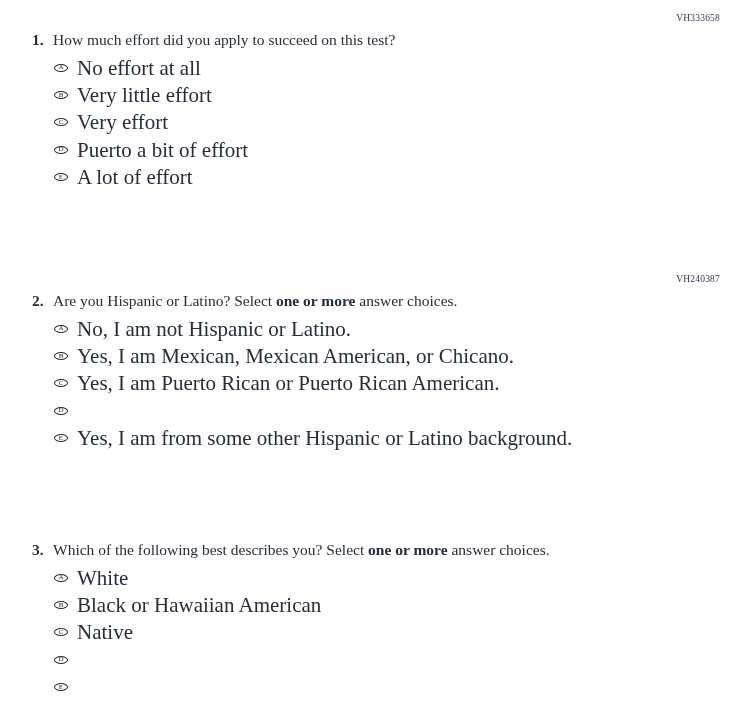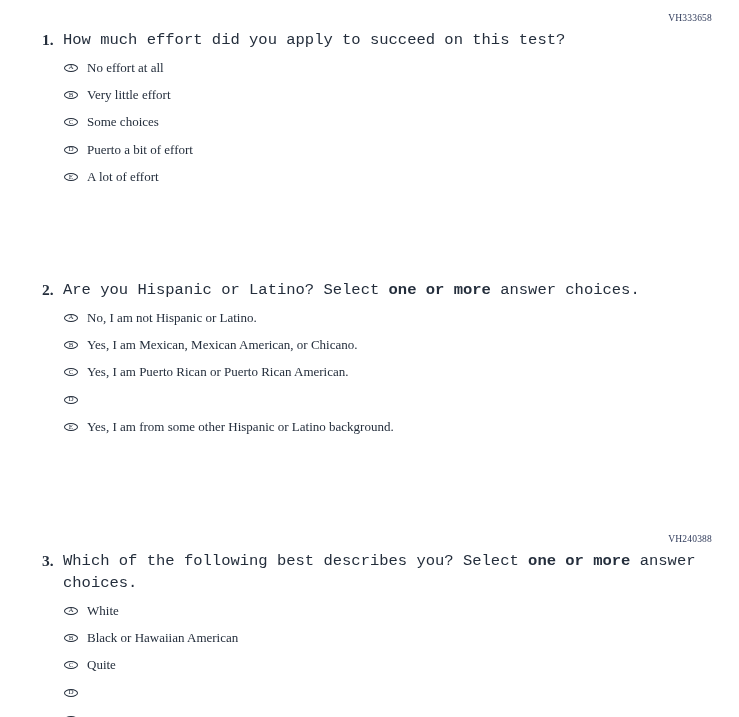--- a/index.html
+++ b/index.html
@@ -17,22 +17,21 @@
     font-family: "Liberation Serif", "DejaVu Serif", serif;
     color: var(--text);
   }
   .page {
     position: absolute;
     inset: 0;
   }
   .qblock {
     position: absolute;
     left: 0;
-    right: 16px;
-    padding-left: 10px;
+    right: 8px;
   }
   .qblock.b1 { top: 13px; }
   .qblock.b2 { top: 274px; }
   .qblock.b3 { top: 534px; }
   .qcode {
     height: 11px;
     font-size: 9.5px;
     line-height: 11px;
     text-align: right;
     padding-right: 11px;
@@ -44,21 +43,21 @@
     padding-left: 32px;
     font-size: 15.5px;
     line-height: 22px;
     display: flex;
   }
   .qnum {
     font-weight: bold;
     width: 21px;
     flex: none;
   }
-  .qtext { flex: 1; font-family: Liberation Mono, monospace; }
+  .qtext { flex: 1; }
   .qtext b { font-weight: bold; text-align: center; }
   .options {
     margin-top: 3px;
     margin-left: 54px;
   }
   .option {
     height: 27.4px;
     display: flex;
     align-items: center;
     gap: 9px;
@@ -73,21 +72,21 @@
     display: inline-flex;
     align-items: center;
     justify-content: center;
   }
   .oval .ltr {
     font-size: 7px;
     line-height: 7px;
     transform: translateY(-0.5px);
   }
   .olabel {
-    font-size: 13px;
+    font-size: 21px;
     line-height: 18px;
   }
 </style>
 </head>
 <body>
 
 <div class="page">
 
   <section class="qblock b1">
     <div class="qcode">VH333658</div>
@@ -105,38 +104,39 @@
       <div class="option">
         <span class="oval">
             <span class="ltr">B</span>
           </span>
         <span class="olabel">Very little effort</span>
       </div>
       <div class="option">
         <span class="oval">
             <span class="ltr">C</span>
           </span>
-        <span class="olabel">Some choices</span>
+        <span class="olabel">Very effort</span>
       </div>
       <div class="option">
         <span class="oval">
             <span class="ltr">D</span>
           </span>
         <span class="olabel">Puerto a bit of effort</span>
       </div>
       <div class="option">
         <span class="oval">
             <span class="ltr">E</span>
           </span>
         <span class="olabel">A lot of effort</span>
       </div>
     </div>
   </section>
 
   <section class="qblock b2">
+    <div class="qcode">VH240387</div>
     <div class="qline">
       <span class="qnum">2.</span>
       <span class="qtext"><span>Are you Hispanic or Latino? Select </span><b>one or more</b><span> answer choices.</span></span>
     </div>
     <div class="options">
       <div class="option">
         <span class="oval">
             <span class="ltr">A</span>
           </span>
         <span class="olabel">No, I am not Hispanic or Latino.</span>
@@ -161,21 +161,20 @@
       <div class="option">
         <span class="oval">
             <span class="ltr">E</span>
           </span>
         <span class="olabel">Yes, I am from some other Hispanic or Latino background.</span>
       </div>
     </div>
   </section>
 
   <section class="qblock b3">
-    <div class="qcode">VH240388</div>
     <div class="qline">
       <span class="qnum">3.</span>
       <span class="qtext"><span>Which of the following best describes you? Select </span><b>one or more</b><span> answer choices.</span></span>
     </div>
     <div class="options">
       <div class="option">
         <span class="oval">
             <span class="ltr">A</span>
           </span>
         <span class="olabel">White</span>
@@ -183,21 +182,21 @@
       <div class="option">
         <span class="oval">
             <span class="ltr">B</span>
           </span>
         <span class="olabel">Black or Hawaiian American</span>
       </div>
       <div class="option">
         <span class="oval">
             <span class="ltr">C</span>
           </span>
-        <span class="olabel">Quite</span>
+        <span class="olabel">Native</span>
       </div>
       <div class="option">
         <span class="oval">
             <span class="ltr">D</span>
           </span>
       </div>
       <div class="option">
         <span class="oval">
             <span class="ltr">E</span>
           </span>

